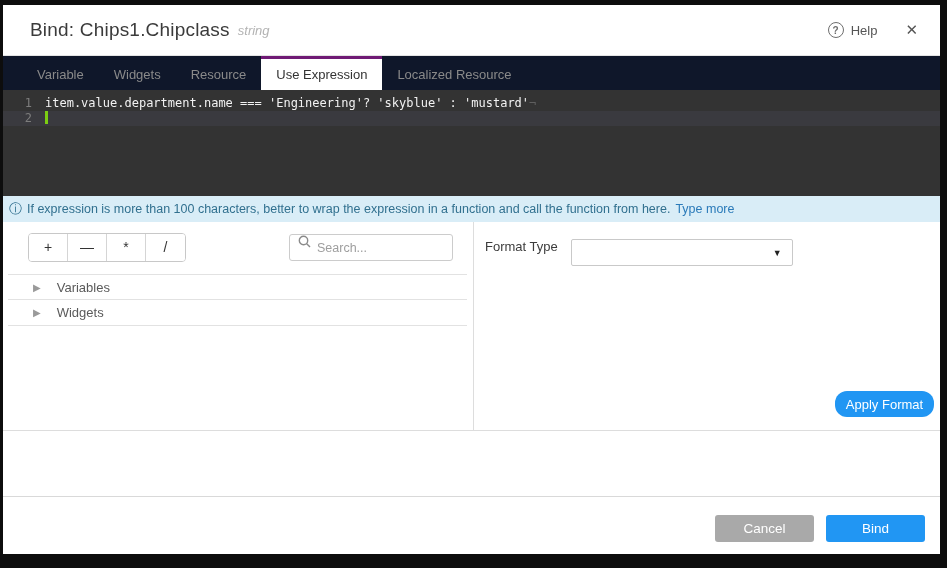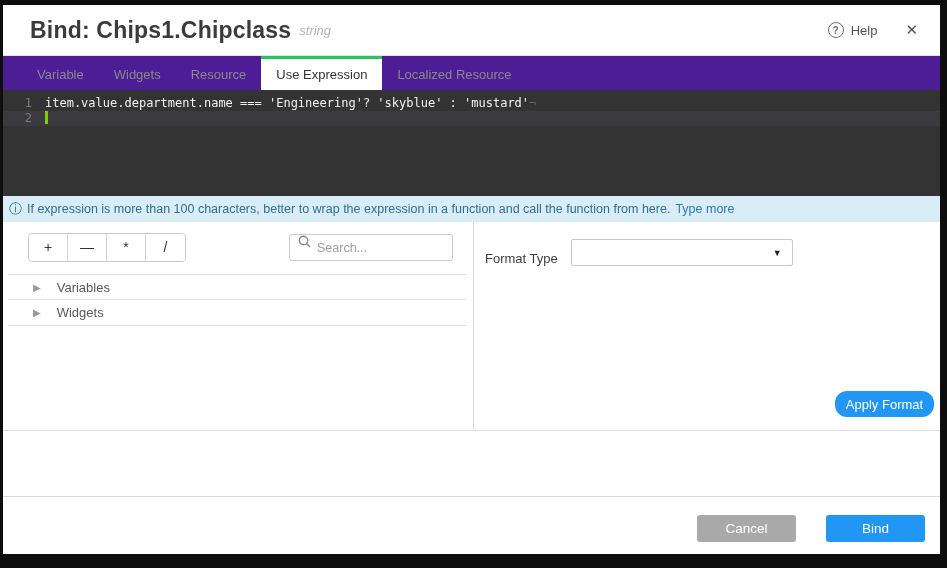--- a/index.html
+++ b/index.html
@@ -3,32 +3,32 @@
 <meta charset="utf-8">
 <style>
   * { margin:0; padding:0; box-sizing:border-box; }
   html,body { width:947px; height:568px; }
   body { background:#0d0d0d; font-family:"Liberation Sans", sans-serif; position:relative; overflow:hidden; }
 
   .dialog { position:absolute; left:3px; top:5px; width:937px; height:549px; background:#fff; display:flex; flex-direction:column; }
 
   
   .dlg-header { height:51px; display:flex; align-items:center; padding:0 18px 0 27px; background:#fff; border-bottom:1px solid #e4e4e4; }
-  .dlg-title { font-size:23px; color:#3b3b3b; font-weight:700; letter-spacing:.2px; }
+  .dlg-title { font-size:19px; color:#3b3b3b; font-weight:400; letter-spacing:.2px; }
   .dlg-subtitle { font-size:13px; color:#b3b3b3; font-style:italic; margin-left:8px; }
   .dlg-header .spacer-flex { flex:1; }
   .help-group { display:flex; align-items:center; gap:7px; margin-right:24px; cursor:pointer; }
   .help-circle { width:16px; height:16px; border:1.5px solid #6e6e6e; border-radius:50%; color:#6e6e6e; font-size:10px; display:flex; align-items:center; justify-content:center; font-weight:bold; }
   .help-label { font-size:13px; color:#555;text-align:right; }
   .close-x { font-size:15px; color:#555; cursor:pointer; padding:2px 4px; }
 
   
-  .tabbar { height:34px; background:#4c1d95; display:flex; padding-left:19px; align-items:stretch; }
+  .tabbar { height:34px; background:#0f172a; display:flex; padding-left:19px; align-items:stretch; }
   .tab { padding:0 15px; display:flex; align-items:center; font-size:13px; color:#8a8a8a; cursor:pointer; border-top:3px solid transparent; }
-  .tab.active { background:#fff; color:#333; border-top:3px solid #22c55e; }
+  .tab.active { background:#fff; color:#333; border-top:3px solid #701a75; }
 
   
   .editor { height:106px; background:#333333; font-family:"DejaVu Sans Mono", monospace; font-size:12px; padding-top:6px; cursor:text; }
   .code-line { display:flex; height:15px; line-height:15px; }
   .code-line.active-line { background:#3a3a3f; }
   .gutter-num { width:42px; text-align:right; padding-right:13px; color:#7d7d7d; flex:none; }
   .code-text { color:#f2f2f2; white-space:pre; }
   .eol-mark { color:#5f5f5f; }
   .cursor-bar { display:inline-block; width:3px; height:13px; background:#7ccd12; vertical-align:middle; margin-top:-2px; }
 
@@ -48,30 +48,30 @@
   .search-box svg { flex:none; }
   .search-input { border:none; outline:none; width:100%; font-size:12.5px; color:#444; font-family:"Liberation Sans",sans-serif; }
   .search-input::placeholder { color:#9e9e9e; }
   .tree { margin:12px 6px 0 5px; }
   .tree-row { height:26px; display:flex; align-items:center; padding-left:25px; gap:16px; border-bottom:1px solid #e2e2e2; cursor:pointer; }
   .tree-row:first-child { border-top:1px solid #e2e2e2; }
   .tree-caret { color:#9a9a9a; font-size:10px; }
   .tree-label { font-size:13px; color:#5a5a5a; }
 
   .right-panel { flex:1; position:relative; }
-  .format-row { display:flex; align-items:flex-end; padding:17px 0 0 11px; }
+  .format-row { display:flex; align-items:flex-start; padding:17px 0 0 11px; }
   .format-label { font-size:13px; color:#3c3c3c; margin-right:13px; }
   .format-select { width:222px; height:27px; border:1px solid #c9c9c9; border-radius:2px; background:#fff; display:flex; align-items:center; justify-content:space-between; padding:0 10px; cursor:pointer; }
   .format-value { font-size:13px; color:#333; }
   .select-caret { font-size:9px; color:#222; }
   .apply-btn { position:absolute; right:6px; bottom:13px; min-width:99px; height:26px; background:#2196f3; color:#fff; border:none; border-radius:12px; font-size:13px; cursor:pointer; font-family:"Liberation Sans",sans-serif; }
 
   
   .blank-strip { height:66px; border-bottom:1px solid #d9d9d9; background:#fff; }
-  .footer { flex:1; display:flex; justify-content:flex-end; align-items:center; gap:30px; padding:6px 15px 0 0; }
+  .footer { flex:1; display:flex; justify-content:flex-end; align-items:center; gap:12px; padding:6px 15px 0 0; }
   .btn { min-width:99px; height:27px; border:none; border-radius:3px; color:#fff; font-size:13.5px; cursor:pointer; font-family:"Liberation Sans",sans-serif; }
   .btn-cancel { background:#a9a9a9; }
   .btn-bind { background:#2196f3; }
 </style>
 </head>
 <body>
 
 <div class="dialog">
 
   <div class="dlg-header">

